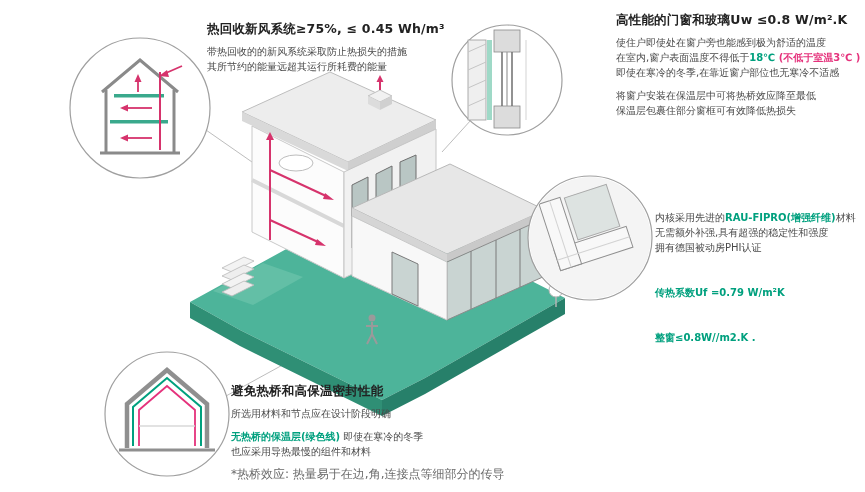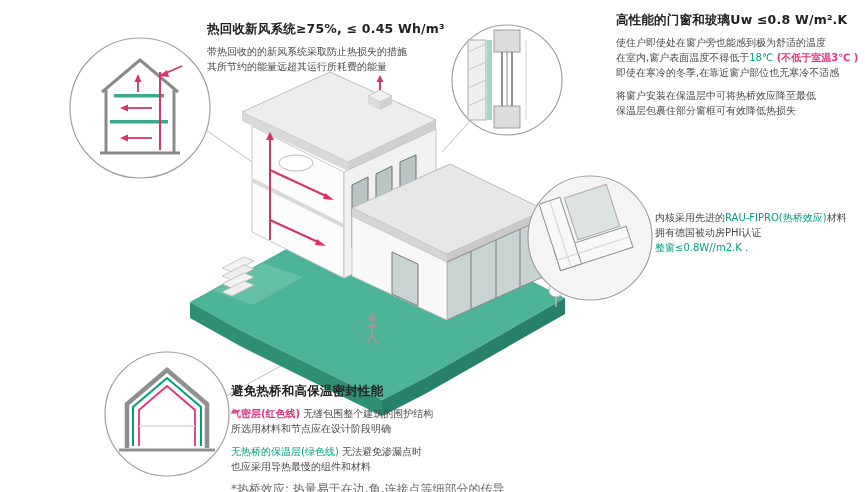--- a/index.html
+++ b/index.html
@@ -2,21 +2,21 @@
 <html><head>
 <meta charset="utf-8">
 <style>
   * { margin:0; padding:0; box-sizing:border-box; }
   html,body { width:865px; height:492px; background:#ffffff; overflow:hidden;
     font-family:"DejaVu Sans","Liberation Sans",sans-serif; }
   .canvas { position:relative; width:865px; height:492px; background:#ffffff; }
   .scene { position:absolute; left:0; top:0; }
   .txt { position:absolute; color:#4a4a4a; font-size:10px; line-height:1.5; }
   .title { font-size:12.5px; font-weight:bold; color:#222222; margin-bottom:5px; letter-spacing:.2px; }
-  .green { color:#00a07e; font-weight:normal; }
+  .green { color:#00a07e; font-weight:bold;margin-top:30px; }
   .pink  { color:#e5327c; font-weight:bold; }
   .gap { height:8px; }
   .note { font-size:12px; color:#6a6a6a; margin-top:6px; }
   .hrv   { left:207px; top:20px;  width:268px; }
   .win   { left:616px; top:11px;  width:276px; }
   .prof  { left:655px; top:210px; width:206px; }
   .therm { left:231px; top:382px; width:330px; }
 </style>
 </head>
 <body>
@@ -180,33 +180,32 @@
       <span>在室内,窗户表面温度不得低于</span><span class="green">18℃</span><span class="pink"> (不低于室温3℃ )</span>
     </div>
     <div>即使在寒冷的冬季,在靠近窗户部位也无寒冷不适感</div>
     <div class="gap"></div>
     <div>将窗户安装在保温层中可将热桥效应降至最低</div>
     <div>保温层包裹住部分窗框可有效降低热损失</div>
   </div>
 
   <div class="txt prof">
     <div>
-      <span>内核采用先进的</span><span class="green">RAU-FIPRO(热桥效应)</span><span>材料</span>
+      <span>内核采用先进的</span><span class="green">RAU-FIPRO(增强纤维)</span><span>材料</span>
     </div>
+    <div>无需额外补强,具有超强的稳定性和强度</div>
     <div>拥有德国被动房PHI认证</div>
+    <div class="green">传热系数Uf =0.79 W/m²K</div>
     <div class="green">整窗≤0.8W//m2.K .</div>
   </div>
 
   <div class="txt therm">
     <div class="title">避免热桥和高保温密封性能</div>
-    <div>
-      <span class="pink">气密层(红色线)</span><span> 无缝包围整个建筑的围护结构</span>
-    </div>
     <div>所选用材料和节点应在设计阶段明确</div>
     <div class="gap"></div>
     <div>
-      <span class="green">无热桥的保温层(绿色线)</span><span> 无法避免渗漏点时</span>
+      <span class="green">无热桥的保温层(绿色线)</span><span> 即使在寒冷的冬季</span>
     </div>
     <div>也应采用导热最慢的组件和材料</div>
     <div class="note">*热桥效应: 热量易于在边,角,连接点等细部分的传导</div>
   </div>
 
 </div>
 
 </body></html>

